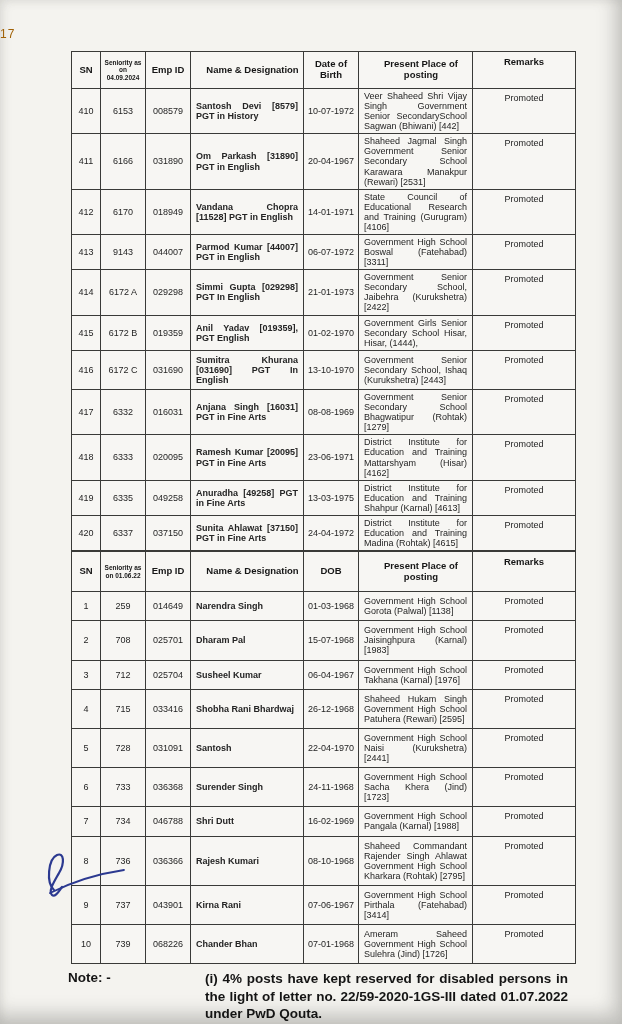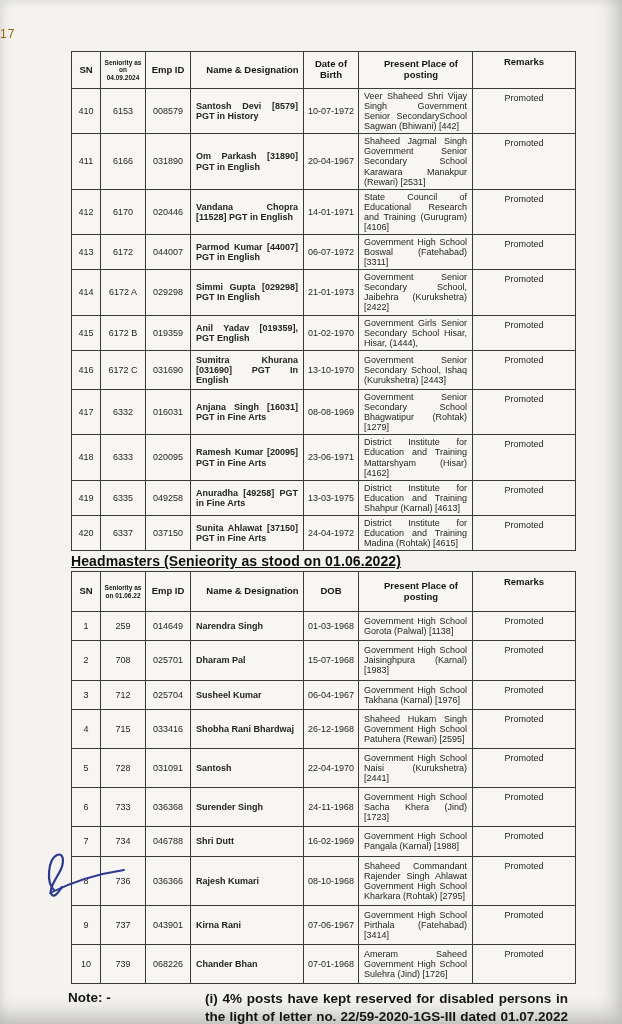--- a/index.html
+++ b/index.html
@@ -152,29 +152,29 @@
             <td class="c1">6166</td>
             <td class="c2">031890</td>
             <td class="c3">Om Parkash [31890] PGT in English</td>
             <td class="c4">20-04-1967</td>
             <td class="c5">Shaheed Jagmal Singh Government Senior Secondary School Karawara Manakpur (Rewari) [2531]</td>
             <td class="c6">Promoted</td>
           </tr>
           <tr>
             <td class="c0">412</td>
             <td class="c1">6170</td>
-            <td class="c2">020446</td>
+            <td class="c2">018949</td>
             <td class="c3">Vandana Chopra [11528] PGT in English</td>
             <td class="c4">14-01-1971</td>
             <td class="c5">State Council of Educational Research and Training (Gurugram) [4106]</td>
             <td class="c6">Promoted</td>
           </tr>
           <tr>
             <td class="c0">413</td>
-            <td class="c1">6172</td>
+            <td class="c1">9143</td>
             <td class="c2">044007</td>
             <td class="c3">Parmod Kumar [44007] PGT in English</td>
             <td class="c4">06-07-1972</td>
             <td class="c5">Government High School Boswal (Fatehabad) [3311]</td>
             <td class="c6">Promoted</td>
           </tr>
           <tr>
             <td class="c0">414</td>
             <td class="c1">6172 A</td>
             <td class="c2">029298</td>
@@ -233,21 +233,20 @@
             <td class="c1">6337</td>
             <td class="c2">037150</td>
             <td class="c3">Sunita Ahlawat [37150] PGT in Fine Arts</td>
             <td class="c4">24-04-1972</td>
             <td class="c5">District Institute for Education and Training Madina (Rohtak) [4615]</td>
             <td class="c6">Promoted</td>
           </tr>
         </tbody>
     </table>
 
-    <div class="section-title">Headmasters (Senieority as stood on 01.06.2022)</div>
 
     <table class="doc-table t2">
       <colgroup>
         <col class="c0">
           <col class="c1">
           <col class="c2">
           <col class="c3">
           <col class="c4">
           <col class="c5">
           <col class="c6">

